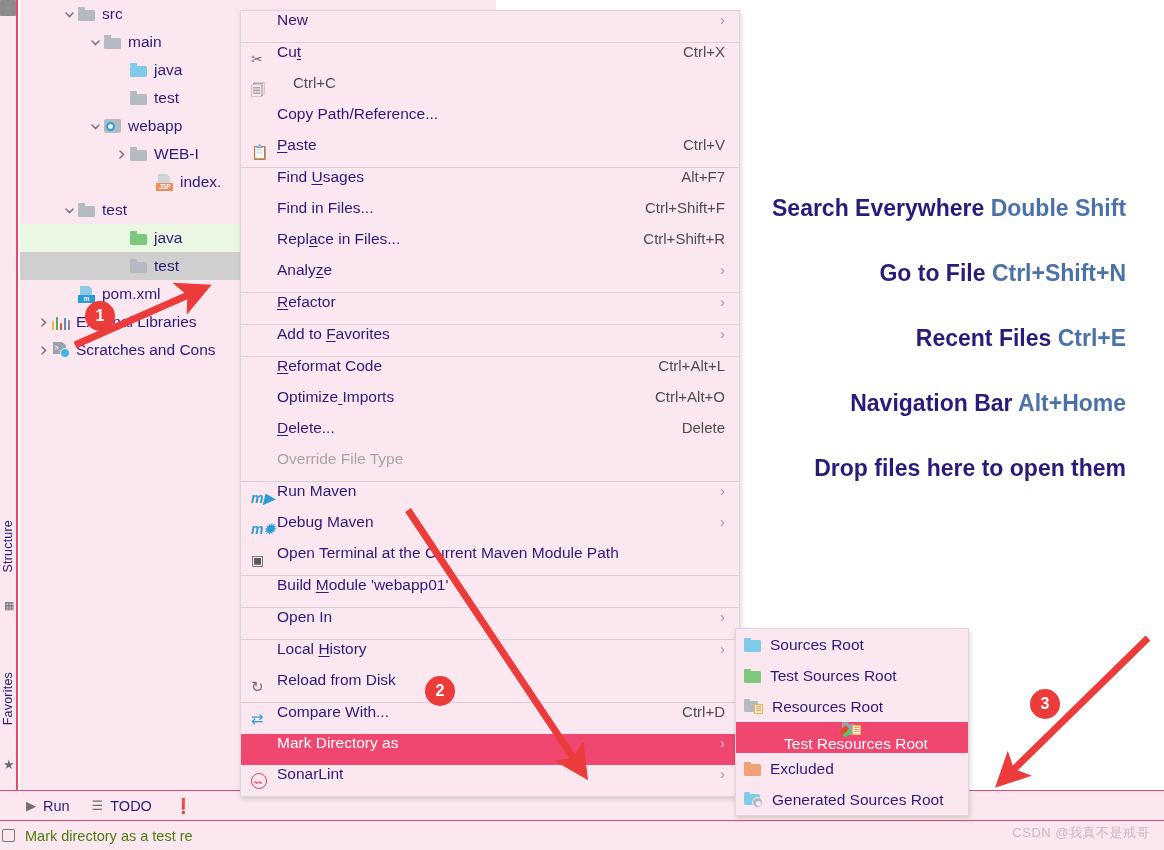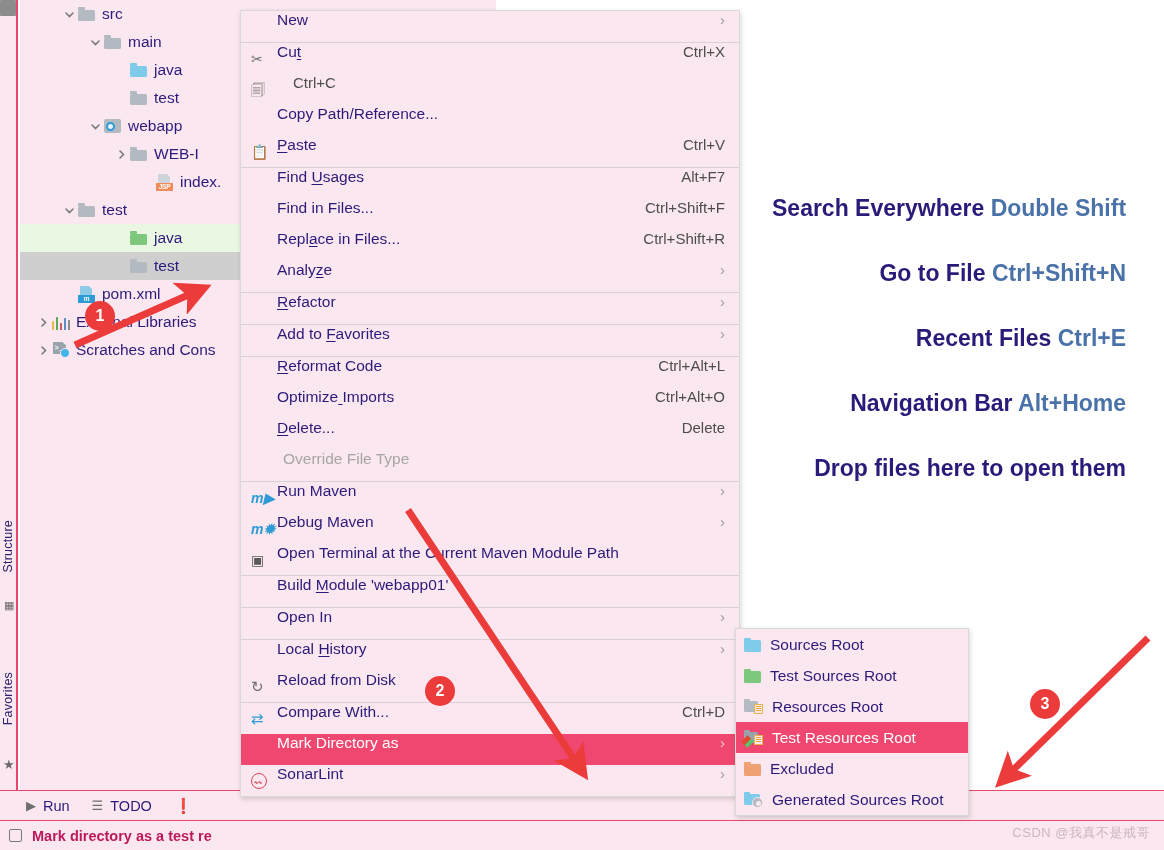--- a/index.html
+++ b/index.html
@@ -126,21 +126,21 @@
     position: relative; height: 31px;
     display: flex; 
     padding-left: 10px; padding-right: 14px;
     font-size: 15.5px; color: #2b1a7a;
     white-space: nowrap;
   }
   .mi .ic { width: 26px; min-width: 26px; display:flex; align-items:center; }
   .mi .lbl { flex: 1; }
   .mi .acc { color: #4d4d4d; font-size: 15px; margin-left: 16px; }
   .mi .arr { color: #9a9a9a; font-size: 15px; margin-left: 14px; font-weight: 400; }
-  .mi.disabled .lbl { color: #a6a6a6; margin-left: 6px; }
+  .mi.disabled .lbl { color: #a6a6a6; }
   .mi.sel { background: #ef476f; }
   .mi.sel .lbl { color: #ffffff; }
   .mi.sel .arr { color: #f3c3cf; }
   .sep { height: 1px; background: #d8d0d4; }
   .u { text-decoration: underline; text-underline-offset: 2px; }
 
   .mvn-ic { font-size: 14px; font-weight: 800; color: #2e9bd6; font-style: italic; line-height:1;}
   .gray-ic { color:#6f6f6f; font-size:14px; line-height:1;}
 
   
@@ -148,21 +148,21 @@
     position: absolute; left: 735px; top: 628px; width: 234px;
     background: #fbe7ef;
     border: 1px solid #d9d9d9;
     box-shadow: 1px 2px 5px rgba(0,0,0,.16);
     z-index: 40;
   }
   .smi {
     height: 31px; display:flex; align-items:center;
     padding-left: 8px; font-size: 15.5px; color:#2b1a7a; white-space: nowrap;
   }
-  .smi.sel { background: #ef476f; color: #ffffff; }
+  .smi.sel { background: #ef476f; color: #ffffff; flex-direction: column; }
   .smi .folder { margin-right: 9px; }
 
   .res-ic { width:19px; min-width:19px; height:15px; margin-right:9px; position:relative; }
   .res-ic .fld { position:absolute; left:0; top:2px; width:14px; height:11px; background:#b3bac2; border-radius:1.5px;}
   .res-ic .fldtab { position:absolute; left:0; top:0; width:6px; height:2.5px; background:#b3bac2; border-radius:1px 1px 0 0;}
   .res-ic .lines { position:absolute; right:0; bottom:0; width:9px; height:10px; background:#fbe7ef;
      border:1px solid #e2b44a; }
   .res-ic .lines::before {
     content:""; position:absolute; left:1px; top:1px; right:1px; height:6px;
     background: repeating-linear-gradient(to bottom,#e8a72e 0 1px,transparent 1px 2.2px);
@@ -188,22 +188,22 @@
   .toolwin-bar {
     position:absolute; left:0; top:790px; width:1164px; height:30px;
     background:#fbe7ef; border-top:1px solid #e8486e;
     display:flex; align-items:center; gap:22px; padding-left:26px;
     font-size:14.5px; color:#2b1a7a;
   }
   .toolwin-bar .tb { display:flex; align-items:center; gap:7px; white-space:nowrap;}
   .status-bar {
     position:absolute; left:0; top:820px; width:1164px; height:30px;
     background:#fbe7ef; border-top:1px solid #e8486e;
-    display:flex; align-items:center; padding-left:7px;
-    font-size:14.5px; color:#be185d;font-weight:bold;
+    display:flex; align-items:center; padding-left:0;
+    font-size:14.5px; color:#4d7c0f;
   }
   .status-bar .sq {
     width:13px; height:13px; border:1.6px solid #7a7a7a; border-radius:2px;
     margin-right:10px; margin-left:2px;
   }
   .watermark {
     position:absolute; right:14px; top:824px;
     font-size:13px; color:#c9b6c0; letter-spacing:.5px; z-index:60;
   }
 

